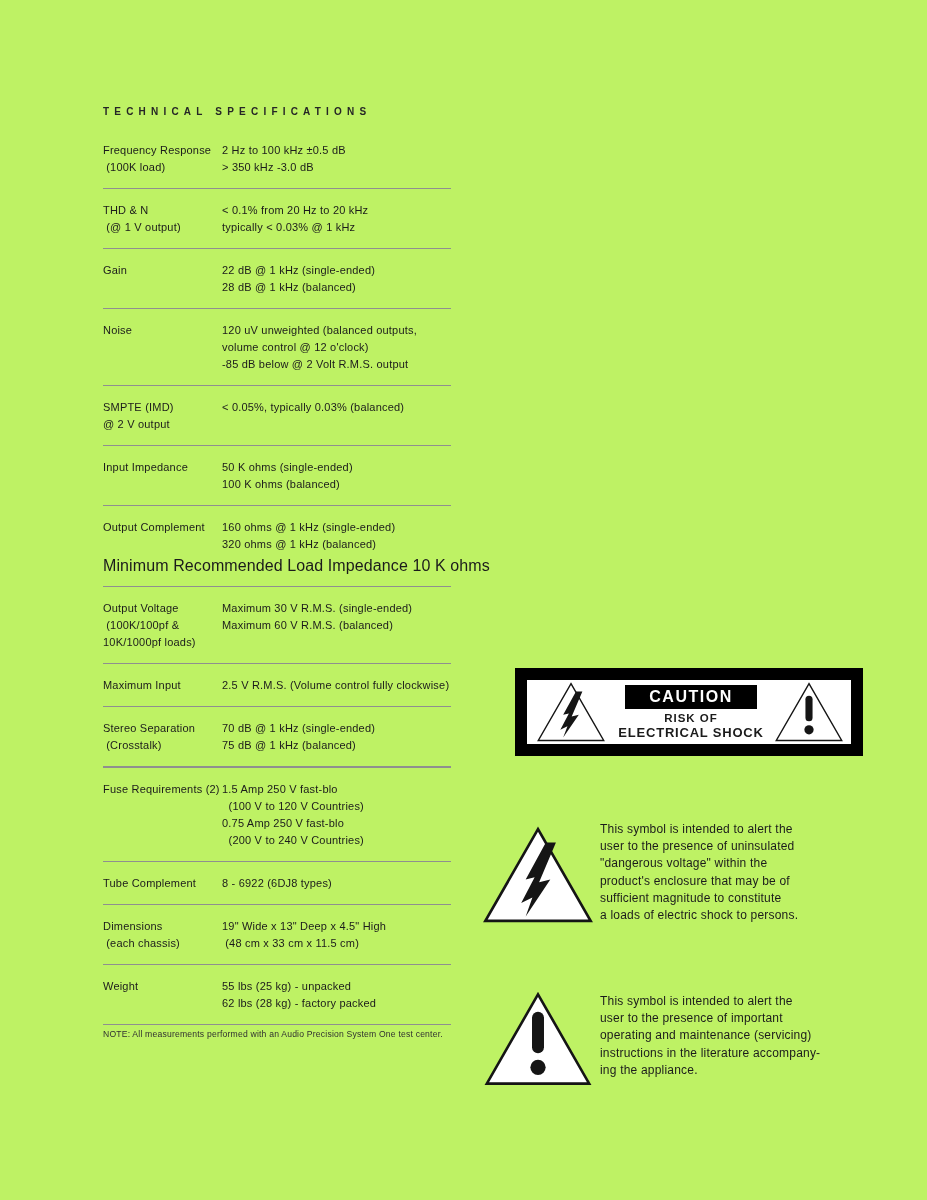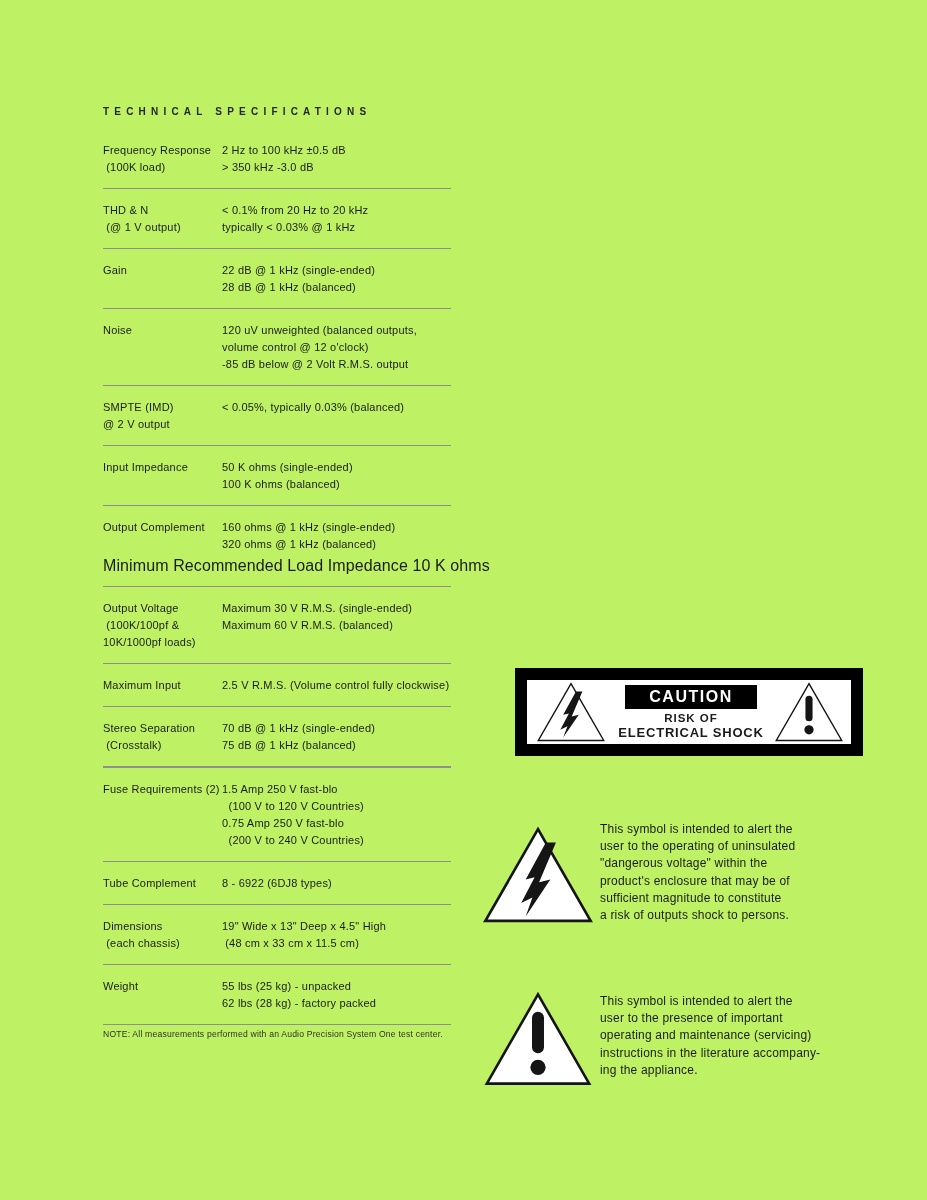--- a/index.html
+++ b/index.html
@@ -260,25 +260,25 @@
       </svg>
     </div>
   </div>
 
   <svg class="warn-icon-1" width="112" height="102" viewBox="0 0 100 90">
     <path class="tri-outline" stroke-width="2.4" d="M50 4 L97 86 L3 86 Z"></path>
     <path class="glyph" d="M57 16 L39 49 L47 47 L35 70 L45 65 L39 82 L61 49 L51 51.5 L66 16 Z"></path>
   </svg>
   <div class="warn-text-1" id="warning-lines-0">
       <div class="wline">This symbol is intended to alert the</div>
-      <div class="wline">user to the operating of uninsulated</div>
+      <div class="wline">user to the presence of uninsulated</div>
       <div class="wline">"dangerous voltage" within the</div>
       <div class="wline">product's enclosure that may be of</div>
       <div class="wline">sufficient magnitude to constitute</div>
-      <div class="wline">a risk of outputs shock to persons.</div>
+      <div class="wline">a loads of electric shock to persons.</div>
     </div>
 
   <svg class="warn-icon-2" width="122" height="98" viewBox="0 0 100 90">
     <path class="tri-outline" stroke-width="2.4" d="M50 4 L97 86 L3 86 Z"></path>
     <rect class="glyph" x="44.5" y="20" width="11" height="38" rx="5.5"></rect>
     <circle class="glyph" cx="50" cy="71" r="7"></circle>
   </svg>
   <div class="warn-text-2" id="warning-lines-1">
       <div class="wline">This symbol is intended to alert the</div>
       <div class="wline">user to the presence of important</div>

